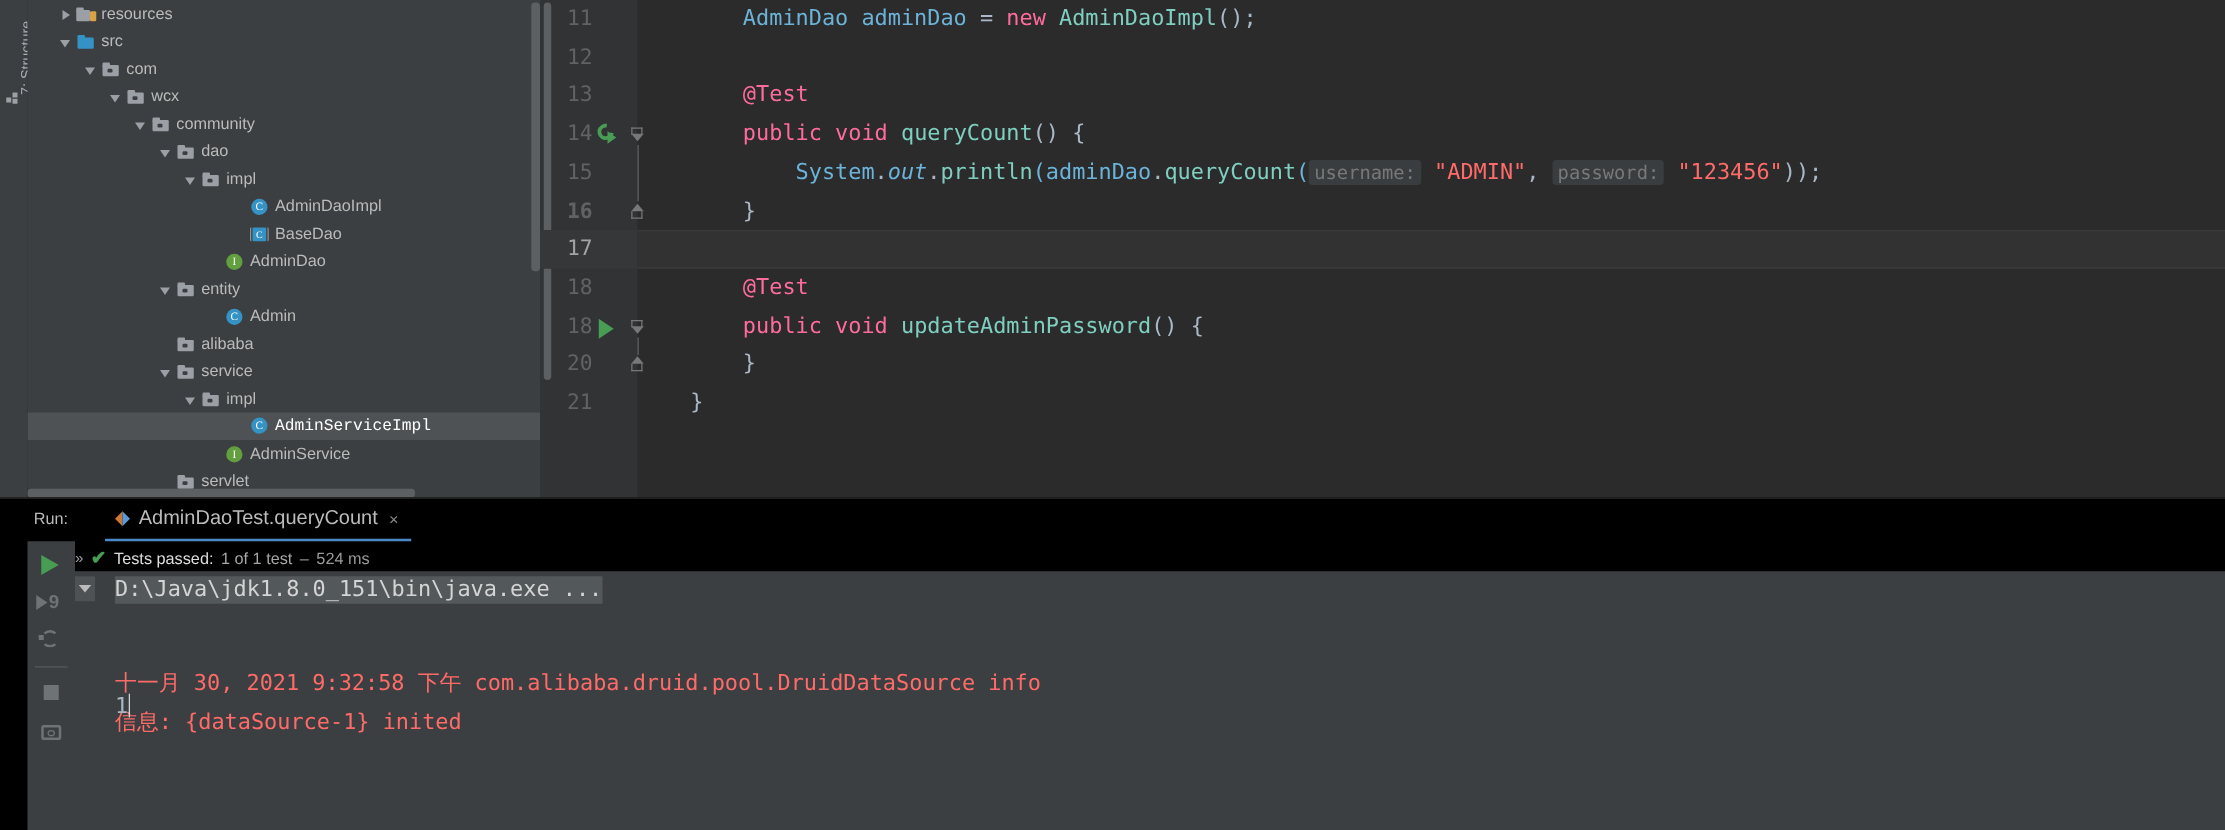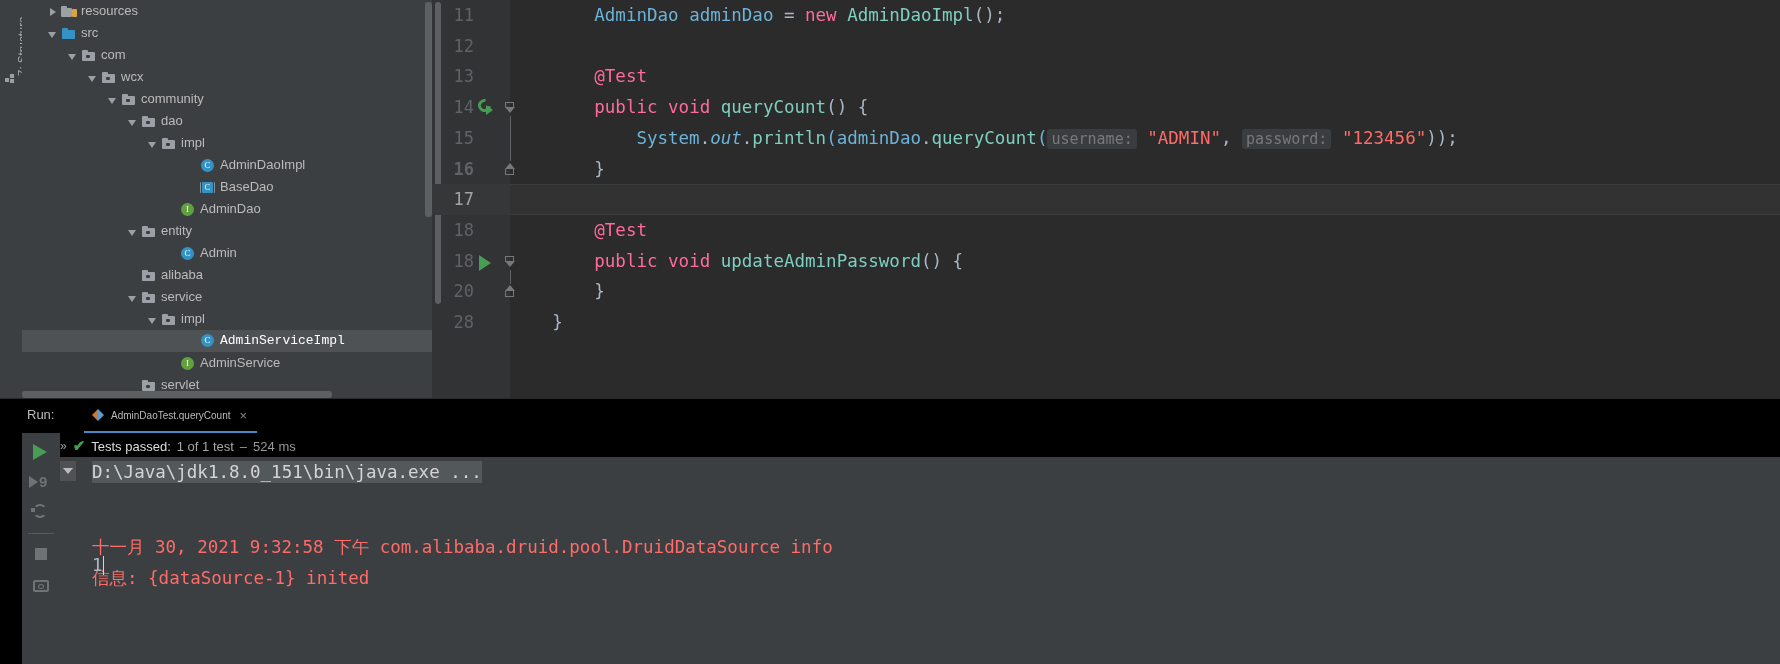--- a/index.html
+++ b/index.html
@@ -451,21 +451,21 @@
     border-bottom: 6px solid transparent;
   }
   .tab-icon-test::after {
     content: "";
     position: absolute;
     right: 0; top: 1px;
     border-left: 6px solid #5b9bd5;
     border-top: 6px solid transparent;
     border-bottom: 6px solid transparent;
   }
-  .tab-text { font-size: 10px; color: #bbbbbb; }
+  .tab-text { font-size: 16px; color: #bbbbbb; }
   .tab-close {
     color: #888888;
     font-size: 13px;
     margin-left: 2px;
   }
 
   .run-toolbar {
     position: absolute;
     left: 22px; top: 34px;
     width: 38px; bottom: 0;
@@ -694,21 +694,21 @@
         <div class="line" style="top: 184.2px; left: 78px;"></div>
         <div class="lnum" style="top: 214.9px; left: 0px;">18</div>
         <div class="line" style="top: 214.9px; left: 78px;"><span class="plain">        </span><span class="ann">@Test</span></div>
         <div class="lnum" style="top: 245.6px; left: 0px;">18</div>
         <div class="run-icon-plain" style="left: 46px; top: 253.6px;"></div>
         <div class="fold-open" style="left: 72px; top: 254.6px;"></div>
         <div class="line" style="top: 245.6px; left: 78px;"><span class="plain">        </span><span class="kw2">public</span><span class="plain"> </span><span class="kw2">void</span><span class="plain"> </span><span class="mth">updateAdminPassword</span><span class="plain">() {</span></div>
         <div class="lnum" style="top: 276.3px; left: 0px;">20</div>
         <div class="fold-close" style="left: 72px; top: 285.3px;"></div>
         <div class="line" style="top: 276.3px; left: 78px;"><span class="plain">        }</span></div>
-        <div class="lnum" style="top: 307px; left: 0px;">28</div>
+        <div class="lnum" style="top: 307px; left: 0px;">21</div>
         <div class="line" style="top: 307px; left: 78px;"><span class="plain">    }</span></div>
         <div class="fold-bar" style="left: 78px; top: 116.1px; height: 45.4px;"></div>
         <div class="fold-bar" style="left: 78px; top: 269.6px; height: 14.7px;"></div>
       </div>
   </div>
 
   <div class="run-panel">
 
     <div class="run-header">
       <div class="run-label">Run:</div>

